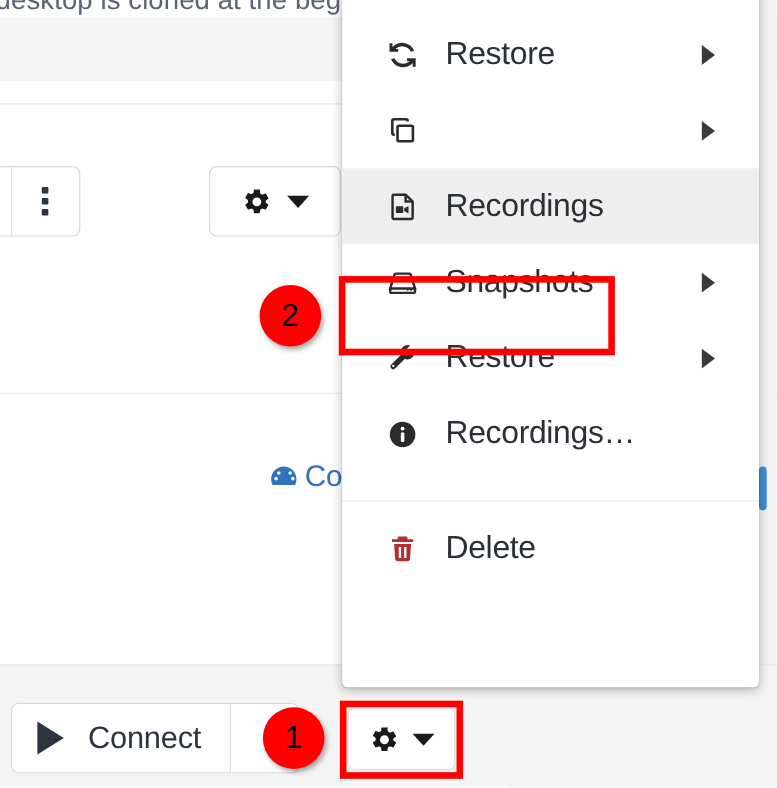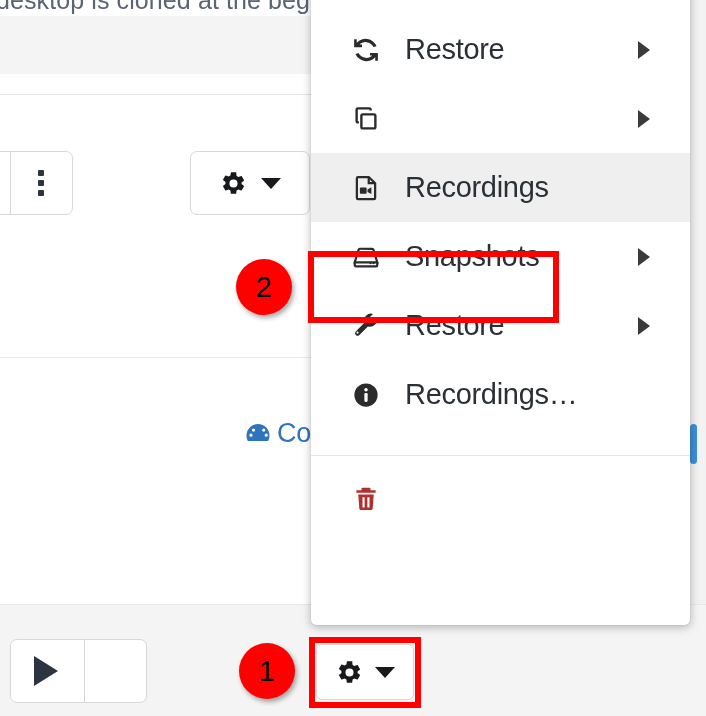--- a/index.html
+++ b/index.html
@@ -407,20 +407,21 @@
   <div class="right-rail"></div>
   <div class="right-rail-line"></div>
   <div class="right-accent"></div>
 
   <div class="footer-bar"></div>
   <div class="footer-sep"></div>
 
   <div class="btn-group-bottom">
     <div class="seg-main">
       <span class="play-tri"></span>
+      <span>Connect</span>
     </div>
     <div class="seg-div"></div>
     <div class="seg-kebab"></div>
   </div>
 
   <div class="gear-btn-bottom">
     <span class="gear-glyph">
       <svg viewBox="0 0 24 24" fill="currentColor">
         <path d="M19.14 12.94a7.4 7.4 0 0 0 .06-.94 7.4 7.4 0 0 0-.06-.94l2.03-1.58a.48.48 0 0 0 .12-.61l-1.92-3.32a.48.48 0 0 0-.58-.22l-2.39.96a7.03 7.03 0 0 0-1.63-.94l-.36-2.54A.47.47 0 0 0 13.93 2h-3.84a.47.47 0 0 0-.47.4l-.36 2.54c-.59.24-1.13.56-1.63.94l-2.39-.96a.48.48 0 0 0-.58.22L2.74 8.46a.48.48 0 0 0 .12.61l2.03 1.58c-.04.31-.06.63-.06.94s.02.63.06.94l-2.03 1.58a.48.48 0 0 0-.12.61l1.92 3.32c.12.22.38.3.58.22l2.39-.96c.5.38 1.04.7 1.63.94l.36 2.54c.04.23.24.4.47.4h3.84c.23 0 .43-.17.47-.4l.36-2.54c.59-.24 1.13-.56 1.63-.94l2.39.96c.2.08.46 0 .58-.22l1.92-3.32a.48.48 0 0 0-.12-.61l-2.03-1.58zM12 15.6A3.6 3.6 0 1 1 12 8.4a3.6 3.6 0 0 1 0 7.2z"></path>
       </svg>
@@ -492,20 +493,21 @@
         <span class="mi-label">Recordings…</span>
       </div>
       <div class="menu-sep"></div>
       <div class="menu-gap"></div>
       <div class="menu-item">
         <span class="mi-icon danger">
           <svg width="30" height="30" viewBox="0 0 24 24" fill="currentColor">
             <path d="M9.3 2.9h5.4a.9.9 0 0 1 .9.9v1.1h4.1v2.1H4.3V4.9h4.1V3.8a.9.9 0 0 1 .9-.9zM5.8 8.4h12.4l-.85 11.2a1.4 1.4 0 0 1-1.4 1.3H8.05a1.4 1.4 0 0 1-1.4-1.3L5.8 8.4zm3.4 2.2v8.1h1.7v-8.1H9.2zm3.9 0v8.1h1.7v-8.1h-1.7z"></path>
           </svg>
         </span>
+        <span class="mi-label">Delete</span>
       </div>
     </div>
 </div>
 
 <div class="hl-box" id="hl-recordings"></div>
 <div class="hl-box" id="hl-gear"></div>
 
 <div class="badge" id="badge-2">2</div>
 <div class="badge" id="badge-1">1</div>
 

